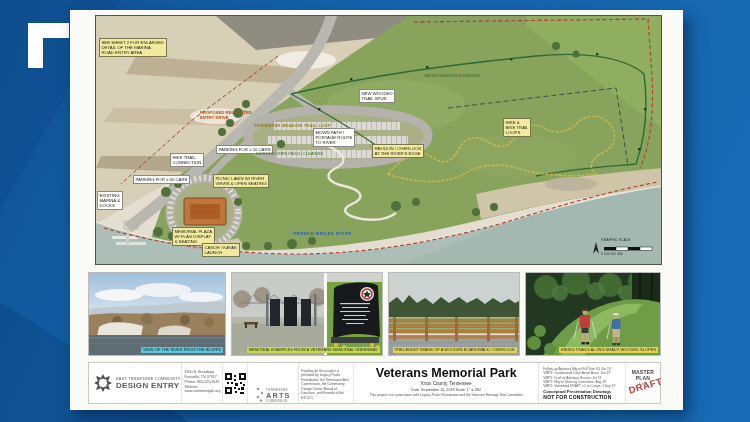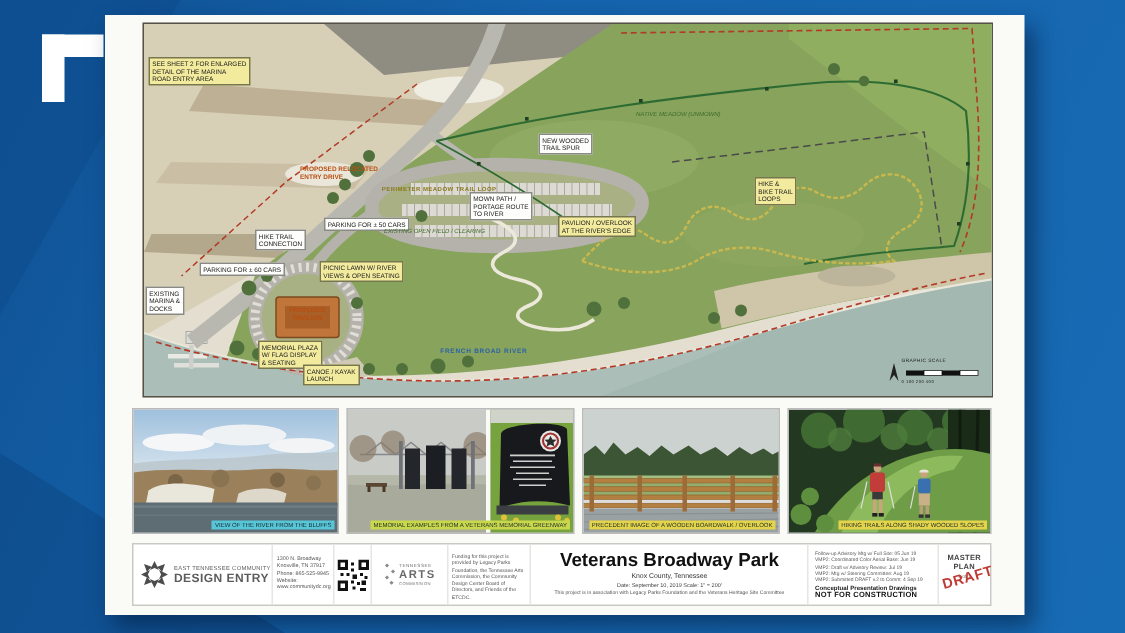--- a/index.html
+++ b/index.html
@@ -38,21 +38,21 @@
       border:1px solid #c9c9c3;background:#fff;display:flex;align-items:stretch;}
   .tb-col{position:relative;height:100%;}
   .sep{border-left:1px solid #e6e6e2;}
   .org{width:92px;display:flex;align-items:center;padding-left:4px;}
   .org-text{margin-left:3px;color:#5c5c5c;}
   .org-l1{font-size:3.9px;letter-spacing:.2px;white-space:nowrap;}
   .org-l2{font-size:8px;font-weight:bold;letter-spacing:.3px;white-space:nowrap;}
   .addr{width:42px;font-size:3.6px;line-height:1.35;color:#555;padding:7px 1px 0 3px;
         white-space:pre-line;}
   .qr{width:26px;display:flex;align-items:center;justify-content:center;}
-  .arts{width:52px;display:flex;align-items:center;justify-content:center;gap:2px;
+  .arts{width:52px;display:flex;align-items:flex-end;justify-content:center;gap:2px;
         color:#6a6a6a;}
   .arts-stack{text-align:left;}
   .arts-l1{font-size:3px;letter-spacing:.4px;}
   .arts-l2{font-size:7.5px;font-weight:bold;letter-spacing:1px;line-height:.95;}
   .arts-l3{font-size:2.8px;letter-spacing:.3px;}
   .fund{width:56px;font-size:3.4px;line-height:1.3;color:#555;padding:6px 2px 0 2px;}
   .ttl{width:189px;text-align:center;padding-top:4px;}
   .ttl-main{font-size:12.5px;font-weight:bold;color:#111;line-height:1.05;}
   .ttl-sub{font-size:4.6px;color:#333;margin-top:1px;}
   .ttl-ds{font-size:3.7px;color:#444;margin-top:1.5px;}
@@ -445,21 +445,21 @@
           </g>
         </svg>
         <div class="arts-stack">
           <div class="arts-l1">TENNESSEE</div>
           <div class="arts-l2">ARTS</div>
           <div class="arts-l3">COMMISSION</div>
         </div>
       </div>
       <div class="tb-col fund sep">Funding for this project is provided by Legacy Parks Foundation, the Tennessee Arts Commission, the Community Design Center Board of Directors, and Friends of the ETCDC.</div>
       <div class="tb-col ttl sep">
-        <div class="ttl-main">Veterans Broadway Park</div>
+        <div class="ttl-main">Veterans Memorial Park</div>
         <div class="ttl-sub">Knox County, Tennessee</div>
         <div class="ttl-ds">Date: September 10, 2019        Scale: 1" = 200'</div>
         <div class="ttl-assoc">This project is in association with Legacy Parks Foundation and the Veterans Heritage Site Committee</div>
       </div>
       <div class="tb-col revs sep">
         <div class="rev-lines">Follow-up Advisory Mtg w/ Full Site: 05 Jun 19
 VMP2: Coordinated Color Aerial Base: Jun 19
 VMP2: Draft w/ Advisory Review: Jul 19
 VMP2: Mtg w/ Steering Committee: Aug 19
 VMP2: Submitted DRAFT v.2 to Comm: 4 Sep 19</div>

